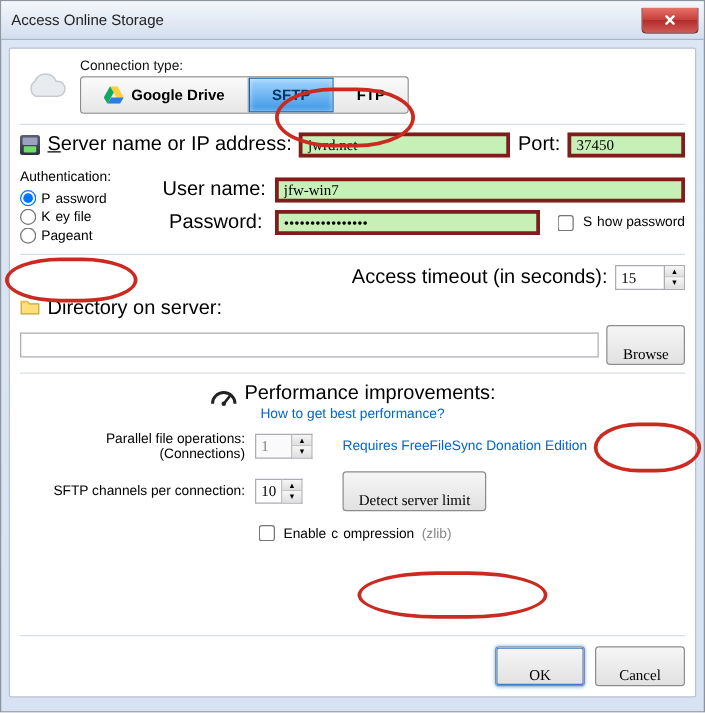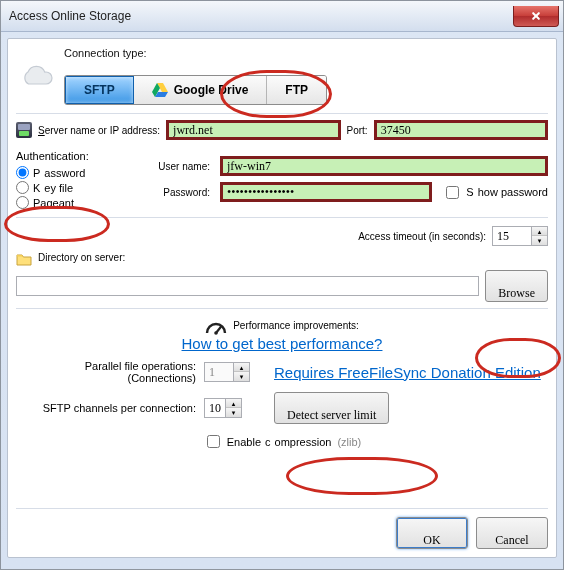--- a/index.html
+++ b/index.html
@@ -9,28 +9,28 @@
   .close-btn{width:44px;height:20px;border-radius:0 0 4px 4px;margin-right:4px;background:linear-gradient(#e6746b,#c8403b 48%,#b12d2d 52%,#cf5a55);border:1px solid #7a1f1f;border-top:none;position:relative;cursor:pointer;}
   .close-btn::before,.close-btn::after{content:"";position:absolute;left:50%;top:50%;width:10px;height:2px;background:#fff;border-radius:1px;}
   .close-btn::before{transform:translate(-50%,-50%) rotate(45deg);}
   .close-btn::after{transform:translate(-50%,-50%) rotate(-45deg);}
   .client{background:#fff;margin:6px;border:1px solid #b9c2d0;border-radius:2px;padding:8px;height:calc(100% - 48px);box-sizing:border-box;position:relative;}
   .row{display:flex;align-items:center;}
   .conn-section{display:flex;align-items:center;gap:8px;margin-bottom:8px;}
   .cloud-icon{width:40px;height:28px;}
   .cloud-icon svg{width:100%;height:100%;}
   .conn-col{flex:1;}
-  .conn-label{font-size:11px;color:#111;margin-bottom:16px;display:block;text-decoration:underline;text-decoration-color:transparent;}
+  .conn-label{font-size:11px;color:#111;margin-bottom:2px;display:block;text-decoration:underline;text-decoration-color:transparent;}
   .toggle-bar{display:inline-flex;border:1px solid #8c8c8c;border-radius:3px;overflow:hidden;background:linear-gradient(#fafafa,#e7e7e7);}
   .toggle-btn{padding:6px 18px;font-weight:bold;background:linear-gradient(#fbfbfb,#e6e6e6);border-right:1px solid #b5b5b5;display:flex;align-items:center;gap:6px;cursor:pointer;}
   .toggle-btn:last-child{border-right:none;}
   .toggle-btn.selected{background:linear-gradient(#a2d4ff,#3e98e6);color:#053560;border:1px solid #1060ac;box-shadow:inset 0 0 4px rgba(255,255,255,0.6);}
   .gdrive-icon{width:16px;height:14px;}
   hr.sep{border:none;border-top:1px solid #d7dde7;margin:6px 0;}
-  .lbl{white-space:nowrap;font-size:10px;}
+  .lbl{white-space:nowrap;font-size:16px;}
   .lbl .u{text-decoration:underline;}
   .field{height:20px;border:3px solid #7f1d1d;background:#c7f0b6;padding:0 4px;font:12px "Segoe UI";box-sizing:border-box;}
   .field.plain{background:#fff;border:1px solid #abadb3;}
   .server-row{display:flex;align-items:center;gap:6px;}
   .server-row .field{flex:1;}
   .server-icon{width:16px;height:16px;border-radius:2px;background:linear-gradient(#5b5f70,#2c3040);position:relative;}
   .server-icon::before{content:"";position:absolute;inset:2px 2px 8px 2px;background:#9aa2c0;border-radius:1px;}
   .server-icon::after{content:"";position:absolute;left:3px;right:3px;bottom:2px;height:5px;background:#6fdc66;border-radius:1px;}
   .auth-row{display:flex;margin-top:10px;gap:18px;}
   .auth-left{width:96px;}
@@ -49,21 +49,21 @@
   .spin-btns button:last-child{border-bottom:none;}
   .dir-row{display:flex;align-items:flex-start;gap:6px;margin-top:6px;}
   .folder-icon{width:16px;height:14px;}
   .dir-row .lbl{flex:0 0 auto;}
   .dir-input-row{display:flex;gap:6px;align-items:center;margin-top:4px;}
   .dir-input-row .field{flex:1;}
   .btn{height:24px;padding:15px 12px;background:linear-gradient(#f6f6f6,#e1e1e1);border:1px solid #8c8c8c;border-radius:3px;cursor:pointer;font:12px "Segoe UI";}
   .btn.primary{box-shadow:0 0 0 1px #3c7cc9 inset,0 0 3px #6daef5;}
   .perf-row{display:flex;align-items:center;justify-content:space-between;flex-direction:column;}
   .gauge-icon{width:22px;height:20px;}
-  a.link{color:#0066cc;text-decoration:underline;cursor:pointer;font-size:15px;}
+  a.link{color:#0066cc;cursor:pointer;font-size:11px;}
   .perf-grid{display:grid;grid-template-columns:180px 62px 1fr;column-gap:8px;row-gap:8px;align-items:center;margin-top:8px;}
   .perf-grid .rlbl{text-align:right;font-size:11px;}
   .compress-row{display:flex;justify-content:center;align-items:center;gap:6px;margin-top:8px;}
   .zlib{color:#888;font-size:11px;}
   .footer{position:absolute;left:8px;right:8px;bottom:8px;display:flex;justify-content:flex-end;gap:8px;border-top:1px solid #d7dde7;padding-top:8px;}
   .footer .btn{width:72px;}
   .hl{position:absolute;border:3px solid #cb2a20;border-radius:50%/60%;pointer-events:none;}
   .hl1{left:212px;top:31px;width:106px;height:42px;}
   .hl2{left:-4px;top:167px;width:100px;height:30px;}
   .hl3{left:467px;top:299px;width:80px;height:34px;}
@@ -81,30 +81,30 @@
 
     <div class="conn-section">
       <span class="cloud-icon">
         <svg viewBox="0 0 40 28">
             <path d="M30 22a6 6 0 0 0 0-12 6 6 0 0 0-1.2.12A9 9 0 0 0 12 10a7 7 0 0 0 .5 12H30z" fill="#e9ecef" stroke="#c5cbd3" stroke-width="1.2"></path>
           </svg>
       </span>
       <div class="conn-col">
         <span class="conn-label">Connection type:</span>
         <div class="toggle-bar">
-          <div class="toggle-btn selected">
-            <span>SFTP</span>
-          </div>
           <div class="toggle-btn">
             <svg class="gdrive-icon" viewBox="0 0 16 14">
                 <polygon points="5,0 11,0 16,9 10,9" fill="#ffcf3f"></polygon>
                 <polygon points="5,0 0,9 3,14 8,5" fill="#11a861"></polygon>
                 <polygon points="3,14 13,14 16,9 6,9" fill="#2a7de1"></polygon>
               </svg>
             <span>Google Drive</span>
+          </div>
+          <div class="toggle-btn selected">
+            <span>SFTP</span>
           </div>
           <div class="toggle-btn">
             <span>FTP</span>
           </div>
         </div>
       </div>
     </div>
 
     <hr class="sep">
 

